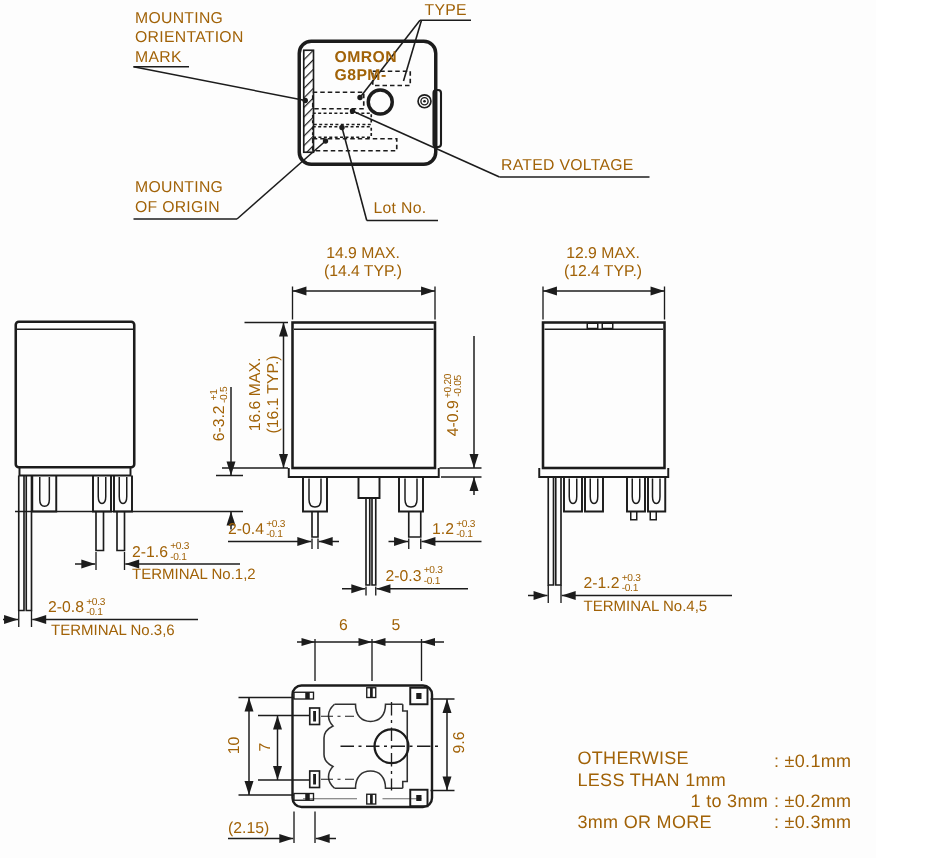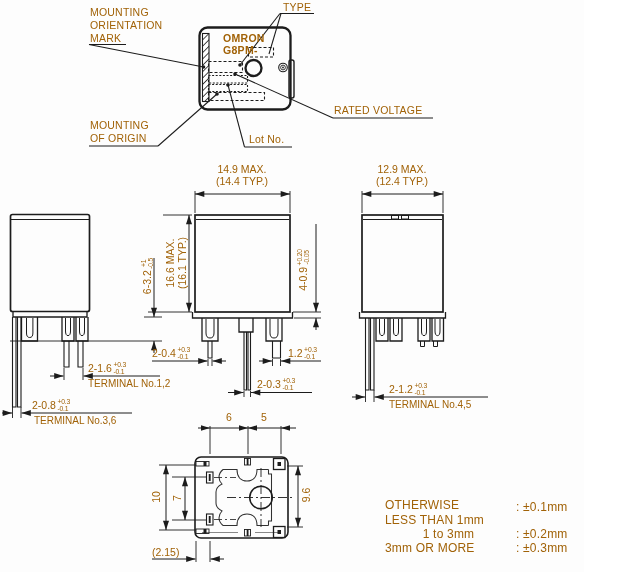--- a/index.html
+++ b/index.html
@@ -7,21 +7,21 @@
          font-family:"Liberation Sans",sans-serif;color:#a16207;}
   #art{position:absolute;left:0;top:0;}
   .t{position:absolute;font-size:10.5px;line-height:12px;white-space:nowrap;}
   .lbl{font-size:10.5px;letter-spacing:.2px;}
   .ctr{transform:translateX(-50%);}
   .rot{transform:translate(-50%,-50%) rotate(-90deg);text-align:center;}
   .bold{font-weight:700;letter-spacing:.3px;padding-left:12px;}
   .tol{display:inline-block;vertical-align:-1.5px;margin-left:1.5px;}
   .tol i{font-style:normal;display:block;font-size:6.8px;line-height:6.3px;letter-spacing:-.2px;}
   .note{font-size:12px;line-height:13px;letter-spacing:.2px;}
-  .ralign{text-align:center;width:127px;}
+  .ralign{text-align:right;width:127px;}
 </style>
 </head>
 <body>
 
 <div id="stage">
 
 <svg id="art" width="620" height="572" viewBox="0 0 620 572">
   <defs>
     <marker id="arw" markerUnits="userSpaceOnUse" markerWidth="10" markerHeight="8" refX="9.6" refY="4" orient="auto-start-reverse">
       <path d="M0.3,1 L9.6,4 L0.3,7 Z" fill="#1c1c1c"></path>

